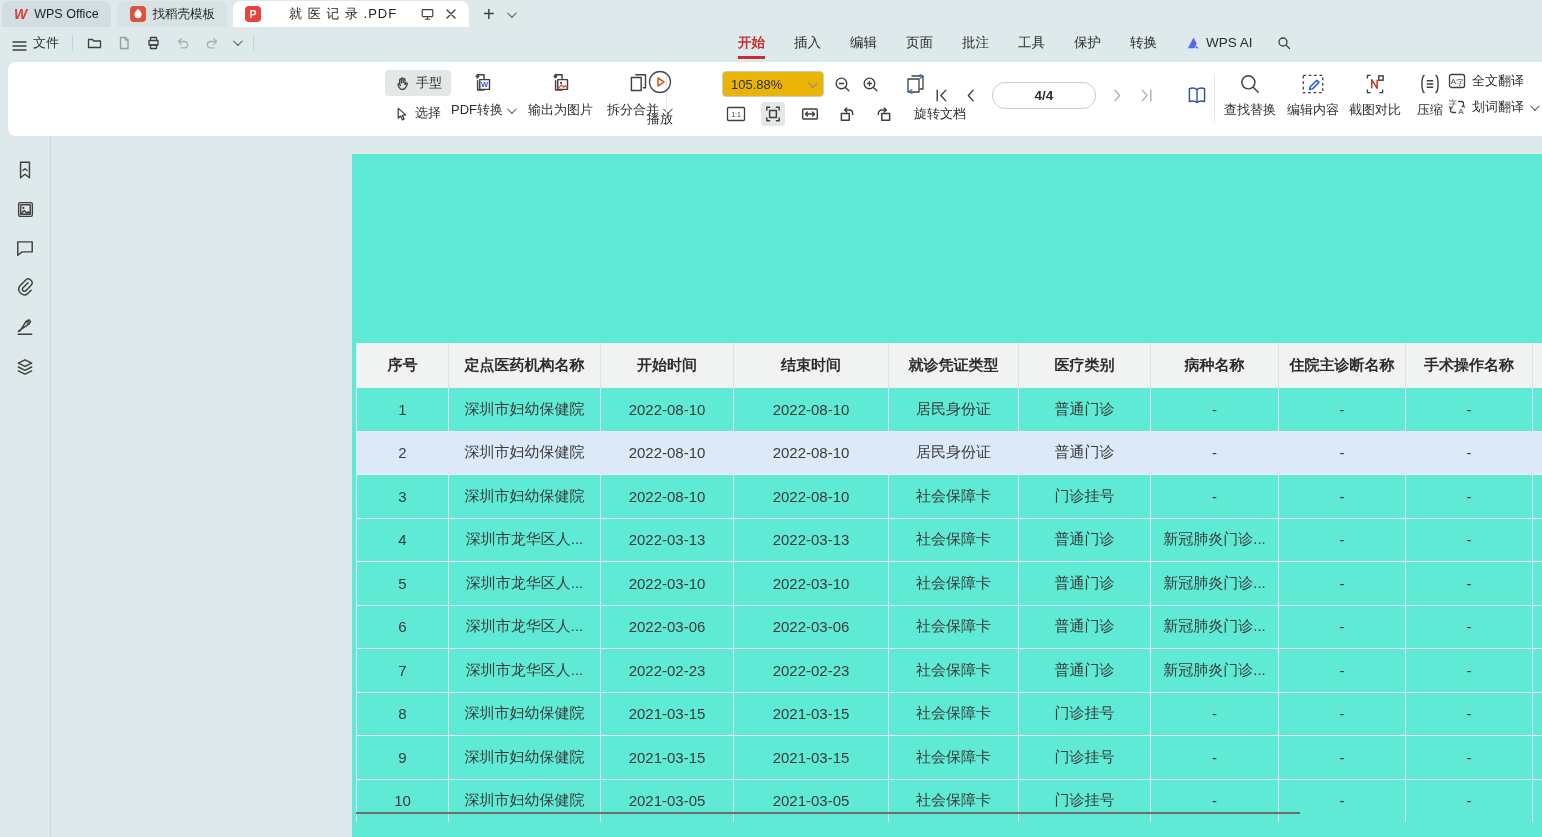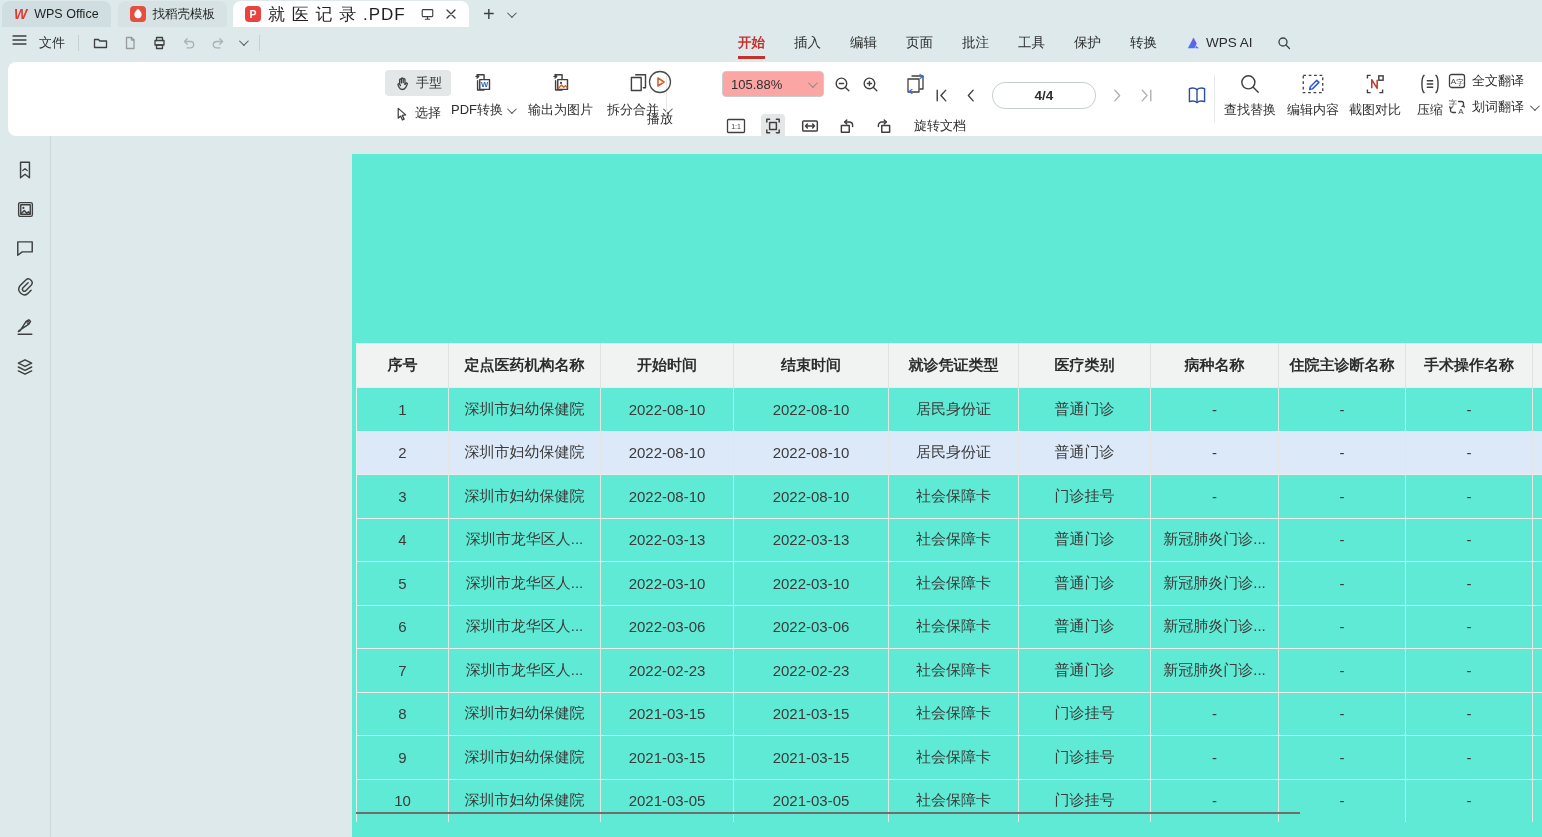--- a/index.html
+++ b/index.html
@@ -12,52 +12,52 @@
   .tabbar{position:absolute;left:0;top:0;right:0;height:27px;display:flex;align-items:flex-end;padding-left:2px;}
   .tab{height:26px;border-radius:8px 8px 0 0;display:flex;align-items:center;gap:7px;
        padding:0 12px;font-size:12.5px;color:#1f1f1f;cursor:default;}
   .tab.inactive1{background:#d0dee1;}
   .tab.inactive2{background:#d6e2e4;margin-left:7px;}
   .tab.active{background:#ffffff;width:212px;margin-left:6px;}
   .wps-w{font-weight:900;font-size:14px;color:#e0392f;font-style:italic;}
   .sq-icon{width:16px;height:16px;border-radius:4px;display:flex;align-items:center;justify-content:center;flex:0 0 auto;}
   .docer-bg{background:#e4503e;}
   .pdf-bg{background:#e8433f;color:#fff;font-weight:bold;font-size:10.5px;}
-  .doc-title{letter-spacing:1px;font-size:17px;white-space:nowrap;flex:1;}
+  .doc-title{letter-spacing:1px;font-size:13px;white-space:nowrap;flex:1;margin-left:21px;}
   .tab-act-icons{display:flex;align-items:center;gap:10px;color:#6b6b6b;}
   .newtab{display:flex;align-items:center;gap:12px;margin-left:14px;height:26px;}
   .plus{font-size:20px;color:#3f3f3f;line-height:1;}
   .chev{display:inline-block;width:6px;height:6px;border-right:1.4px solid #555;border-bottom:1.4px solid #555;transform:rotate(45deg) translateY(-2px);}
   svg{display:block;}
   .ic{stroke:#3f3f3f;fill:none;stroke-width:1.3;stroke-linecap:round;stroke-linejoin:round;}
   .ic-gray{stroke:#b0b0b0;}
   .ic-mid{stroke:#9a9a9a;}
 
   
   .menurow{position:absolute;left:0;top:27px;right:0;height:31px;}
   .mleft{position:absolute;left:12px;top:0;height:31px;display:flex;align-items:center;gap:13px;font-size:13px;}
   .vdiv{width:1px;height:16px;background:#c4d2d5;}
-  .file-btn{display:flex;align-items:flex-start;gap:12px;}
+  .file-btn{display:flex;align-items:flex-end;gap:6px;}
   .rtabs{position:absolute;left:738px;top:0;height:31px;display:flex;align-items:center;gap:29px;font-size:13.5px;}
   .rtab{position:relative;color:#2c2c2c;white-space:nowrap;}
   .rtab.active{color:#c5322e;font-weight:bold;}
   .rtab.active::after{content:"";position:absolute;left:0;right:0;bottom:-7px;height:2.5px;background:#c5322e;}
   .wpsai{display:flex;align-items:center;gap:5px;}
 
   
   .card{position:absolute;left:8px;top:62px;right:0;height:74px;background:#fff;border-radius:8px 0 0 8px;}
   .card .sep{position:absolute;top:13px;bottom:13px;width:1px;background:#e6e9e9;}
   .tool-col{position:absolute;display:flex;flex-direction:column;gap:4px;}
   .tool-row{height:26px;display:flex;align-items:center;gap:6px;padding:0 9px;font-size:13px;border-radius:4px;white-space:nowrap;margin-left:9px;}
   .sel{background:#e4e7e7;}
   .big-row{position:absolute;display:flex;align-items:flex-start;}
   .big-btn{display:flex;flex-direction:column;align-items:center;gap:4px;font-size:13px;padding:2px 7px;border-radius:4px;white-space:nowrap;}
   .lblrow{display:flex;align-items:center;gap:4px;}
   .fl-row{position:absolute;display:flex;align-items:center;}
-  .combo{width:84px;height:24px;border:1px solid #c8ced0;border-radius:4px;display:flex;align-items:center;justify-content:space-between;padding:0 8px;font-size:13px;background:#fca5a5;}
+  .combo{width:84px;height:24px;border:1px solid #c8ced0;border-radius:4px;display:flex;align-items:center;justify-content:space-between;padding:0 8px;font-size:13px;background:#eab308;}
   .pill{width:102px;height:25px;border:1px solid #c8ced0;border-radius:13px;text-align:center;line-height:25px;font-size:13.5px;font-weight:600;background:#fff;}
   .sqbtn{width:24px;height:24px;display:flex;align-items:center;justify-content:center;border-radius:4px;}
   .txt13{font-size:13px;white-space:nowrap;}
 
   
   .main{position:absolute;left:0;top:136px;right:0;bottom:0;}
   .rail{position:absolute;left:0;top:0;bottom:0;width:50px;border-right:1px solid #cbd8da;
         display:flex;flex-direction:column;align-items:center;padding-top:24px;gap:20px;}
   .canvas{position:absolute;left:51px;top:0;right:0;bottom:0;background:#dde9eb;}
   .page{position:absolute;left:301px;top:18px;right:0;bottom:0;background:#5eead4;overflow:hidden;}
@@ -269,21 +269,21 @@
       </span>
       <span style="margin-left:14px;">
         <svg class="ic" width="28" height="24" viewBox="0 0 28 24">
           <rect x="5" y="7" width="11" height="13"></rect>
             <path d="M9 4h11v13h-3"></path>
           <path d="M17 2.5l3 2-3 2" stroke="#3b6fd4"></path>
             <path d="M11 21.5l-3-2 3-2" stroke="#3b6fd4" transform="translate(-2,0)"></path>
         </svg>
       </span>
     </div>
-    <div class="fl-row" style="left:716px;top:52px;gap:13px;">
+    <div class="fl-row" style="left:716px;top:40px;gap:13px;">
       <span class="sqbtn">
         <svg class="ic" width="20" height="18" viewBox="0 0 20 18">
             <rect x="1.5" y="2.5" width="17" height="13" rx="1"></rect>
             <text x="10" y="12" font-size="7" text-anchor="middle" fill="#3f3f3f" stroke="none">1:1</text>
           </svg>
       </span>
       <span class="sqbtn sel">
         <svg class="ic" width="18" height="18" viewBox="0 0 16 16">
             <path d="M5 2H2.5v2.5M11 2h2.5v2.5M2.5 11.5V14H5M13.5 11.5V14H11"></path>
             <rect x="5" y="4.8" width="6" height="6.4"></rect>

